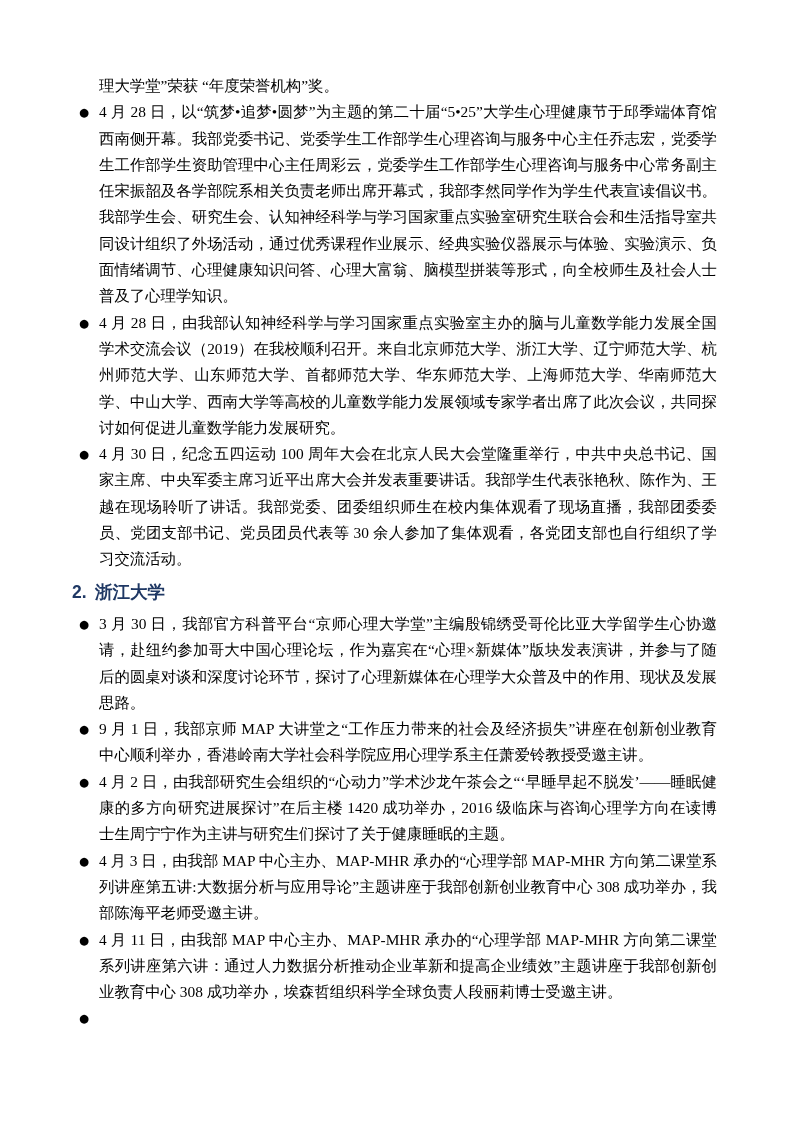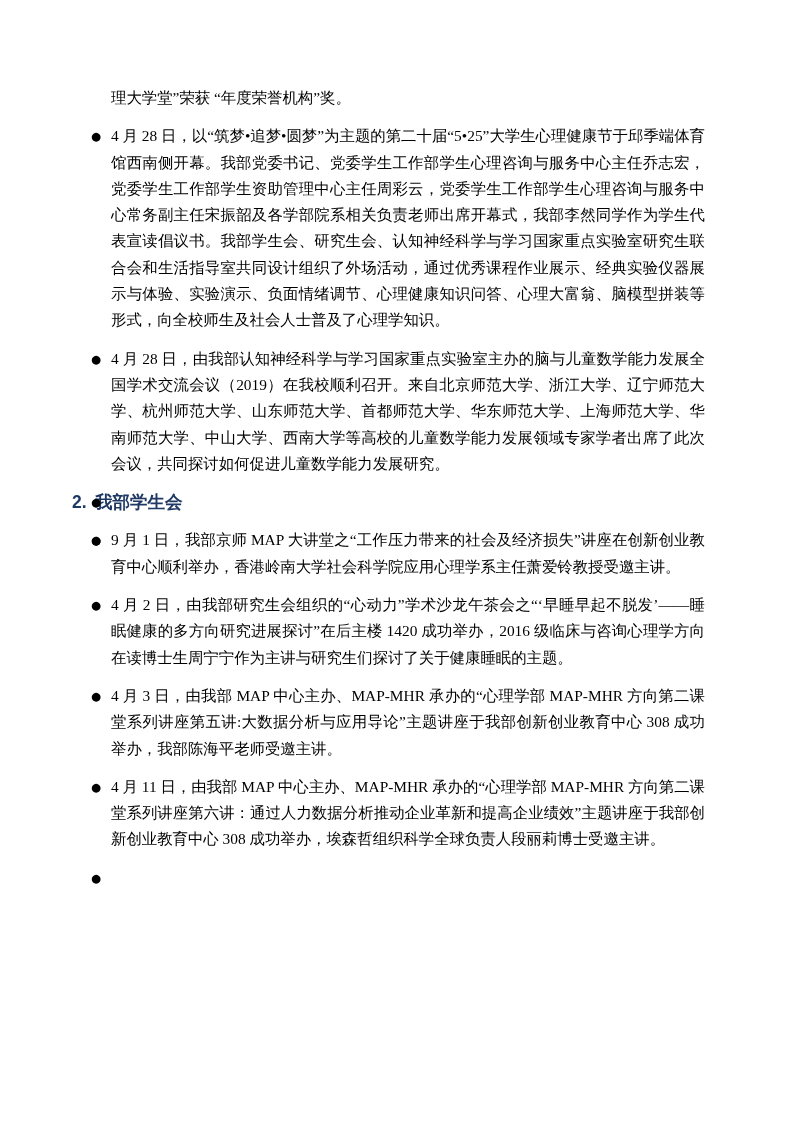--- a/index.html
+++ b/index.html
@@ -22,21 +22,21 @@
     top: 73px;
     width: 645px;
     font-size: 15.4px;
     line-height: 26.3px;
     text-align: justify;
     text-justify: inter-ideograph;
   }
   .hang {
     position: relative;
     padding-left: 27px;
-    margin: 12px;
+    margin: 0;
   }
   .bullet-marker {
     position: absolute;
     left: 7px;
     top: 0;
     font-size: 11.5px;
     line-height: 26.3px;
     font-family: "DejaVu Sans", sans-serif;
   }
   .section-heading {
@@ -66,28 +66,30 @@
       <span>4 月 28 日，以“筑梦•追梦•圆梦”为主题的第二十届“5•25”大学生心理健康节于邱季端体育馆西南侧开幕。我部党委书记、党委学生工作部学生心理咨询与服务中心主任乔志宏，党委学生工作部学生资助管理中心主任周彩云，党委学生工作部学生心理咨询与服务中心常务副主任宋振韶及各学部院系相关负责老师出席开幕式，我部李然同学作为学生代表宣读倡议书。我部学生会、研究生会、认知神经科学与学习国家重点实验室研究生联合会和生活指导室共同设计组织了外场活动，通过优秀课程作业展示、经典实验仪器展示与体验、实验演示、负面情绪调节、心理健康知识问答、心理大富翁、脑模型拼装等形式，向全校师生及社会人士普及了心理学知识。</span>
     </div>
 
     <div class="hang">
       <span class="bullet-marker">●</span>
       <span>4 月 28 日，由我部认知神经科学与学习国家重点实验室主办的脑与儿童数学能力发展全国学术交流会议（2019）在我校顺利召开。来自北京师范大学、浙江大学、辽宁师范大学、杭州师范大学、山东师范大学、首都师范大学、华东师范大学、上海师范大学、华南师范大学、中山大学、西南大学等高校的儿童数学能力发展领域专家学者出席了此次会议，共同探讨如何促进儿童数学能力发展研究。</span>
     </div>
 
     <div class="hang">
       <span class="bullet-marker">●</span>
+      <span>4 月 30 日，纪念五四运动 100 周年大会在北京人民大会堂隆重举行，中共中央总书记、国家主席、中央军委主席习近平出席大会并发表重要讲话。我部学生代表张艳秋、陈作为、王越在现场聆听了讲话。我部党委、团委组织师生在校内集体观看了现场直播，我部团委委员、党团支部书记、党员团员代表等 30 余人参加了集体观看，各党团支部也自行组织了学习交流活动。</span>
     </div>
 
     <h2 class="section-heading" style="color: rgb(31, 56, 100);">
-      <span class="num">2.</span><span>我部学生会</span>
+      <span class="num">2.</span><span>浙江大学</span>
     </h2>
 
     <div class="hang">
       <span class="bullet-marker">●</span>
+      <span>3 月 30 日，我部官方科普平台“京师心理大学堂”主编殷锦绣受哥伦比亚大学留学生心协邀请，赴纽约参加哥大中国心理论坛，作为嘉宾在“心理×新媒体”版块发表演讲，并参与了随后的圆桌对谈和深度讨论环节，探讨了心理新媒体在心理学大众普及中的作用、现状及发展思路。</span>
     </div>
 
     <div class="hang">
       <span class="bullet-marker">●</span>
       <span>9 月 1 日，我部京师 MAP 大讲堂之“工作压力带来的社会及经济损失”讲座在创新创业教育中心顺利举办，香港岭南大学社会科学院应用心理学系主任萧爱铃教授受邀主讲。</span>
     </div>
 
     <div class="hang">
       <span class="bullet-marker">●</span>
       <span>4 月 2 日，由我部研究生会组织的“心动力”学术沙龙午茶会之“‘早睡早起不脱发’——睡眠健康的多方向研究进展探讨”在后主楼 1420 成功举办，2016 级临床与咨询心理学方向在读博士生周宁宁作为主讲与研究生们探讨了关于健康睡眠的主题。</span>

